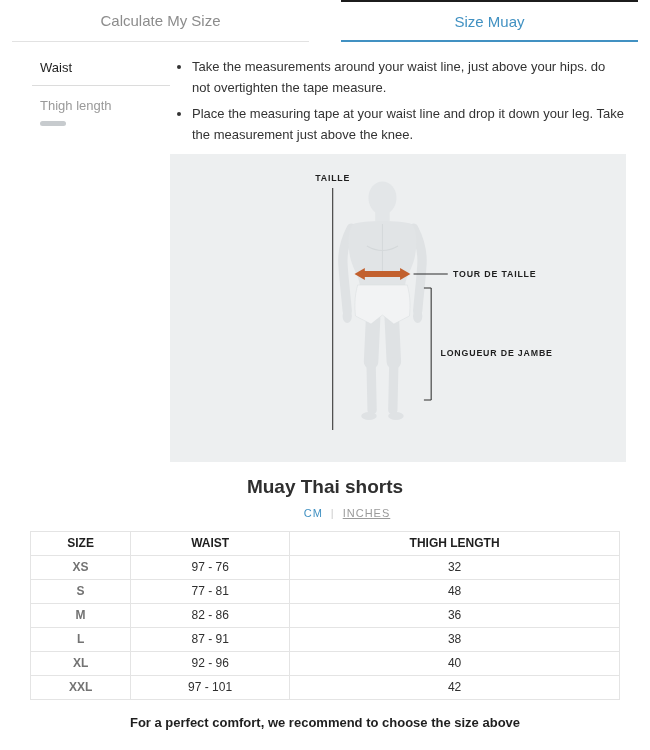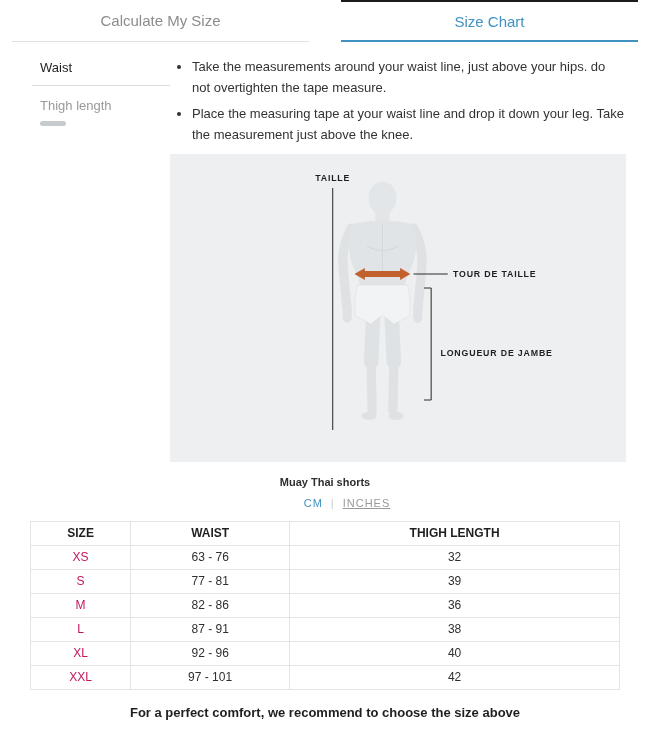--- a/index.html
+++ b/index.html
@@ -25,50 +25,50 @@
   .content { flex:1; margin-right:12px; }
   .bullets { list-style:disc; padding-left:22px; margin-top:8px; }
   .bullets li { font-size:13px; line-height:1.65; color:#333; margin-bottom:4px; }
 
   .figure-box { margin-top:8px; height:308px; background:#edeff0; overflow:hidden; }
   .figure-box svg { display:block; width:100%; height:100%; }
   .anno-text { font-family:"Liberation Sans", sans-serif; font-size:8.5px; font-weight:bold;
     letter-spacing:0.8px; fill:#1f1f1f; }
 
   
-  .product-name { text-align:center; font-size:11px; font-weight:bold; margin-top:14px; }
+  .product-name { text-align:center; font-size:19px; font-weight:bold; margin-top:14px; }
   .unit-toggle { display:flex; justify-content:center; align-items:center; gap:8px;
     margin-top:9px; font-size:11px; letter-spacing:1px; }
   .unit-cm { color:#4191c2; cursor:pointer;padding-left:44px; }
   .unit-sep { color:#cccccc; }
   .unit-inches { color:#9a9a9a; cursor:pointer;text-decoration:underline; }
 
   
   table.size-table { width:calc(100% - 36px); margin:12px 18px 15px 18px;
     border-collapse:collapse; table-layout:fixed; }
   .size-table th, .size-table td { border:1px solid #e4e4e4; height:24px;
     text-align:center; vertical-align:middle; font-size:12px; }
   .size-table th { font-weight:bold; color:#1f1f1f; }
-  .size-table td.size-col { font-weight:normal; color:#be185d; }
+  .size-table td.size-col { font-weight:bold; color:#737373; }
   .col-size { width:17%; } .col-waist { width:27%; } .col-thigh { width:56%; }
 
   .footer-note { text-align:center; font-size:13px; font-weight:bold; margin-top:15px;
     color:#1f1f1f; }
 </style>
 </head>
 <body>
 
 <div class="container">
 
   <div class="tabs">
     <div class="tab">
       <span>Calculate My Size</span>
     </div>
     <div class="tab active">
-      <span>Size Chart</span>
+      <span>Size Muay</span>
     </div>
   </div>
 
   <div class="main-row">
     <div class="sidebar">
       <div class="sidebar-item active">Waist</div>
       <div class="sidebar-item muted">Thigh length</div>
       <div class="indicator-bar"></div>
     </div>
 
@@ -154,27 +154,27 @@
     <thead>
       <tr>
         <th>SIZE</th>
         <th>WAIST</th>
         <th>THIGH LENGTH</th>
       </tr>
     </thead>
     <tbody>
       <tr>
         <td class="size-col">XS</td>
-        <td>63 - 76</td>
+        <td>97 - 76</td>
         <td>32</td>
       </tr>
       <tr>
         <td class="size-col">S</td>
         <td>77 - 81</td>
-        <td>39</td>
+        <td>48</td>
       </tr>
       <tr>
         <td class="size-col">M</td>
         <td>82 - 86</td>
         <td>36</td>
       </tr>
       <tr>
         <td class="size-col">L</td>
         <td>87 - 91</td>
         <td>38</td>

